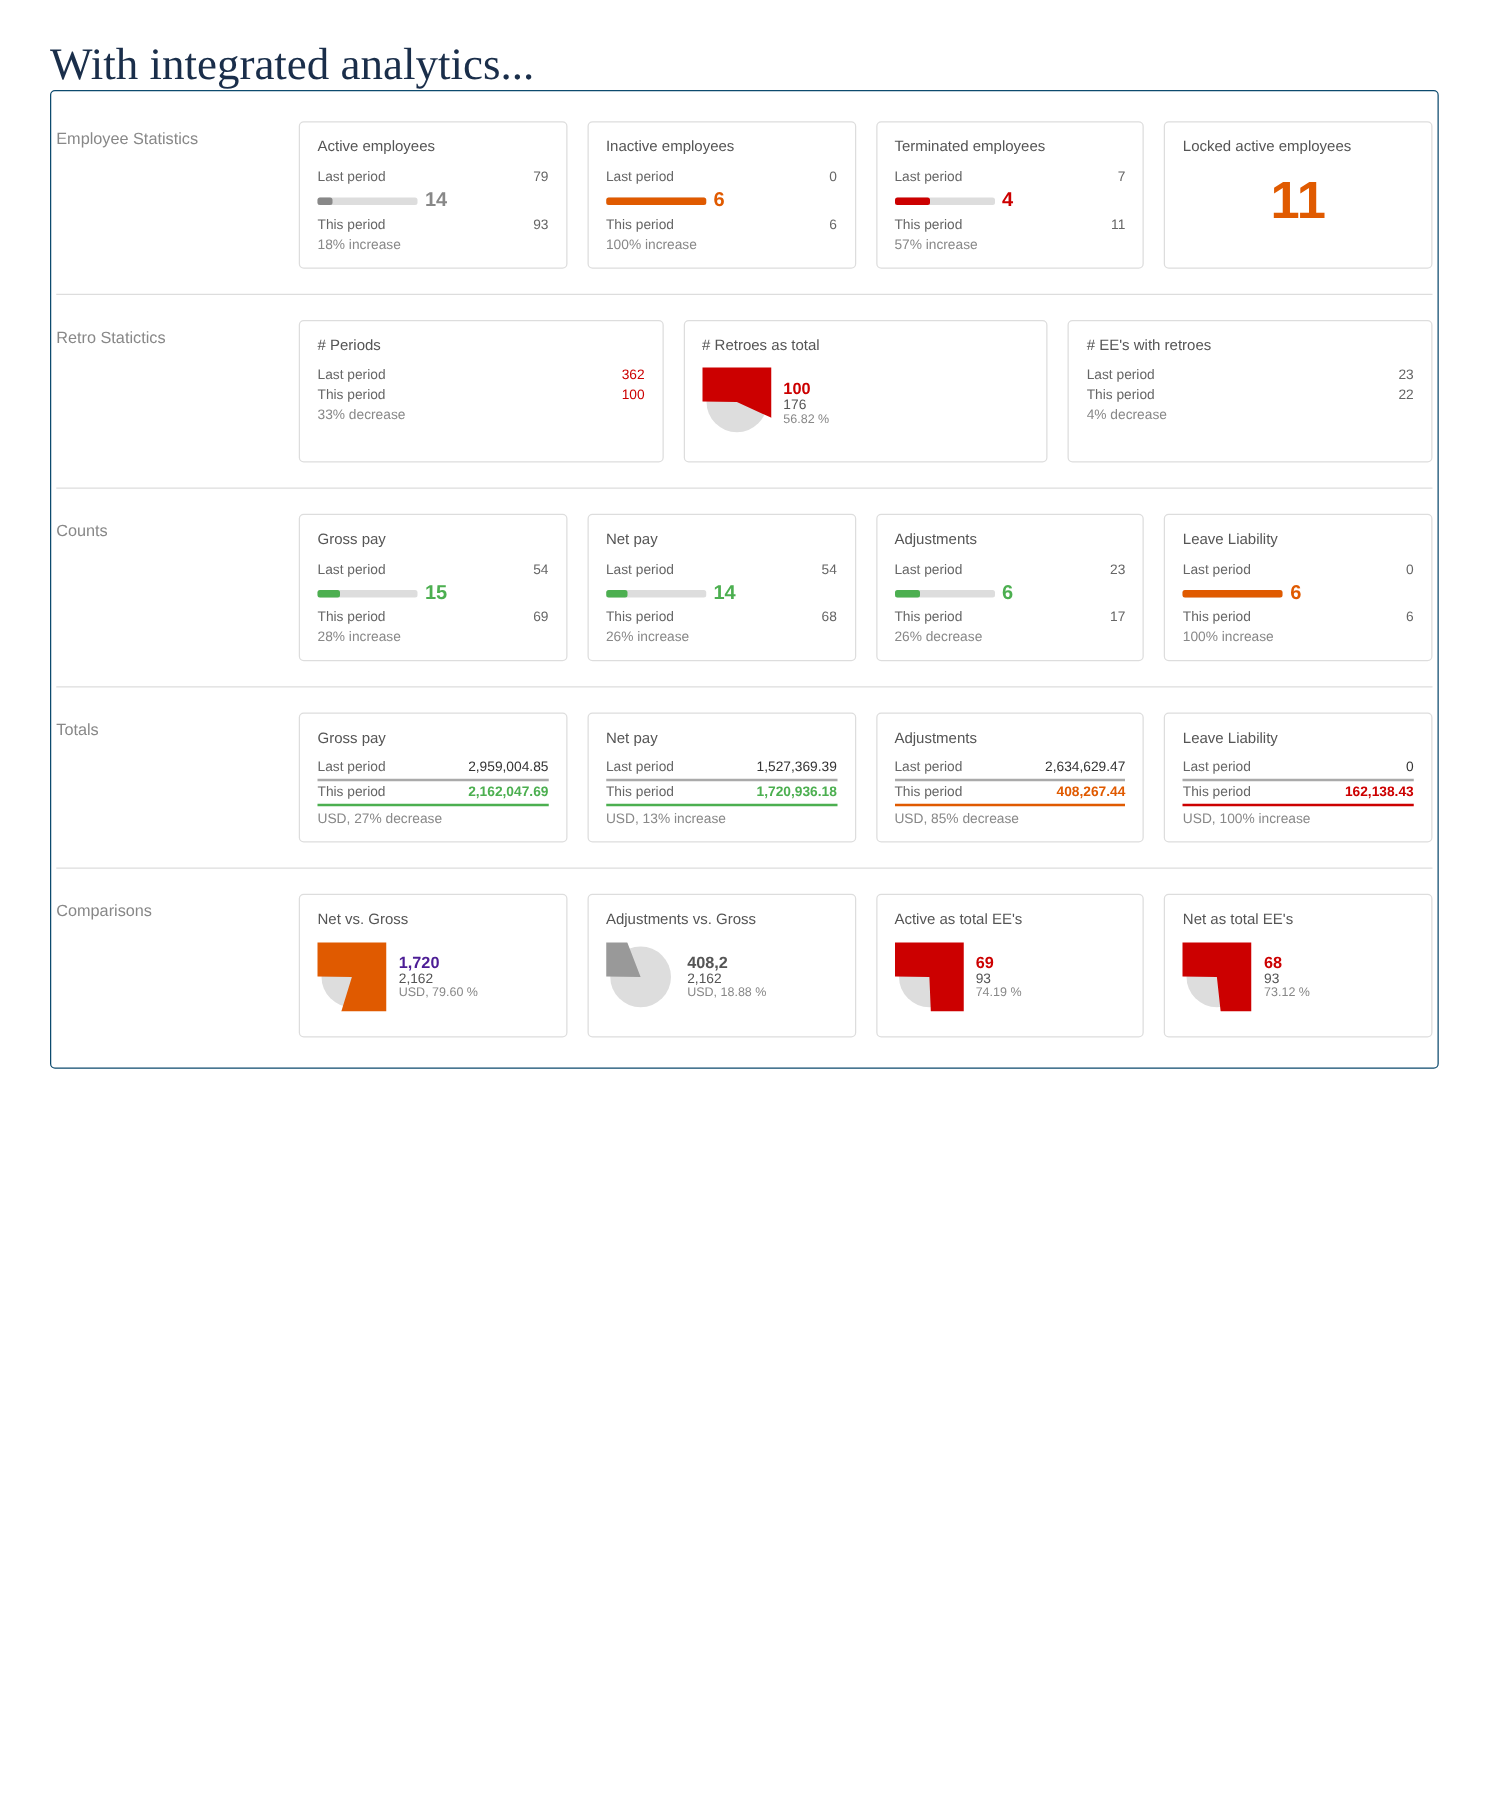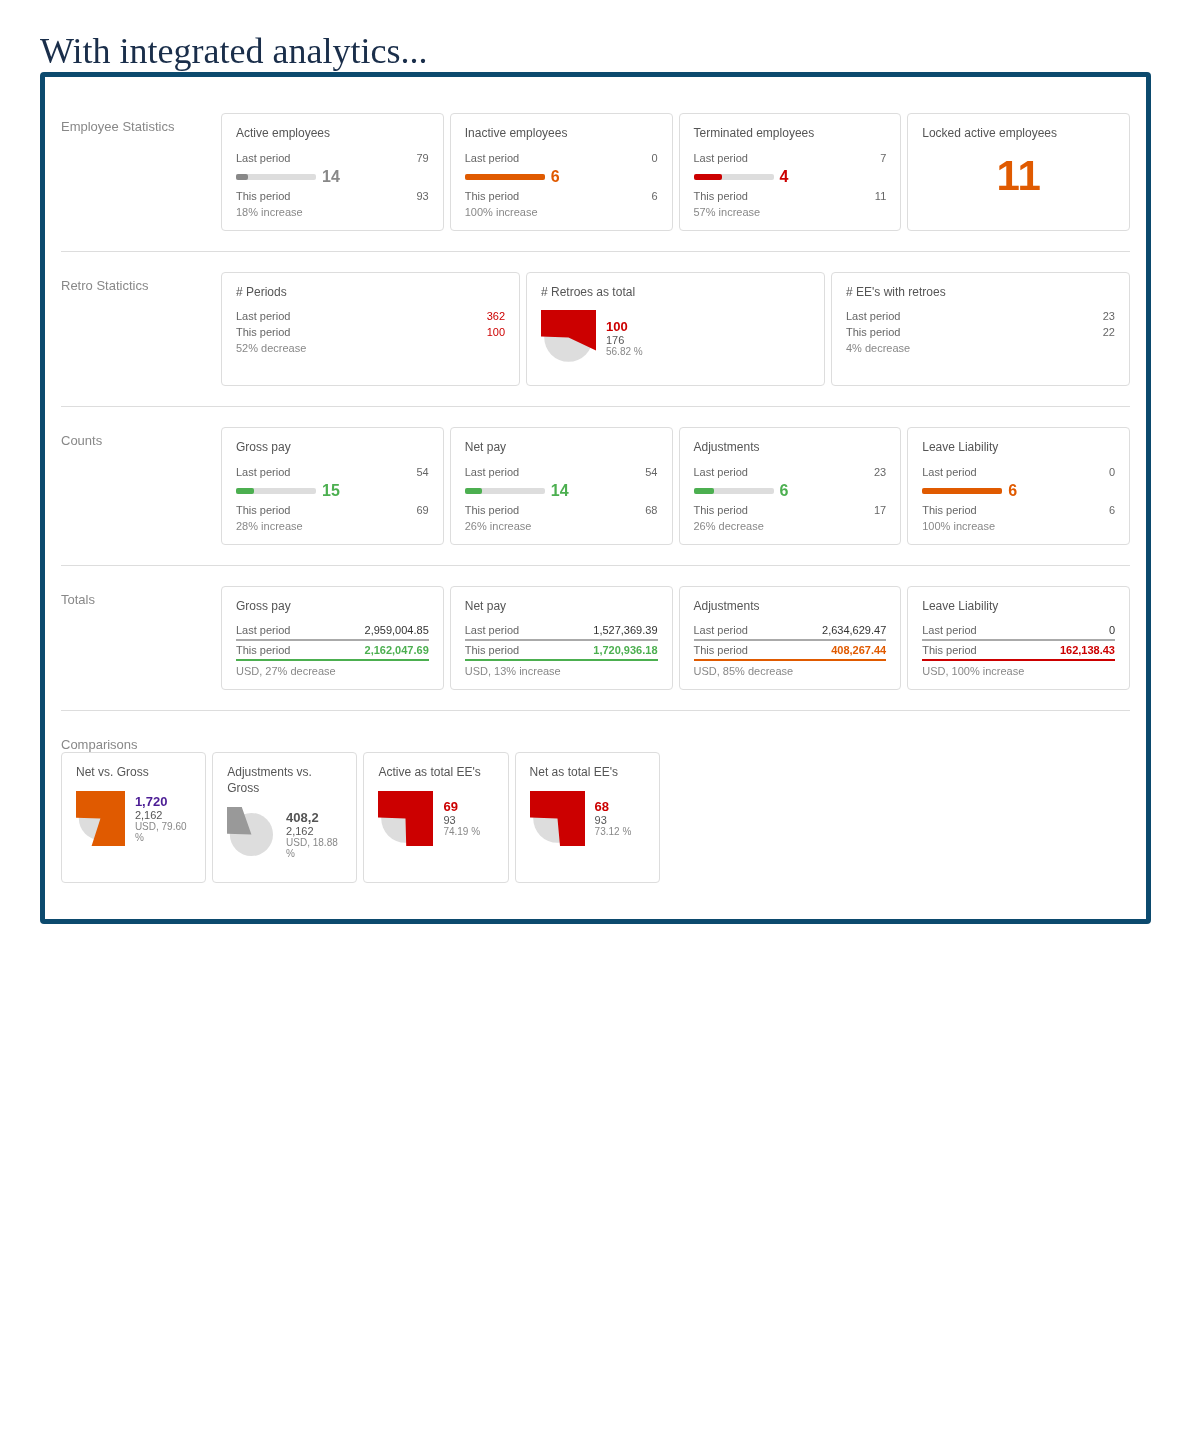--- a/index.html
+++ b/index.html
@@ -9,45 +9,45 @@
       padding: 30px 40px;
       color: #333;
     }
     h1 {
       font-size: 36px;
       font-weight: 300;
       color: #1a2e4a;
       font-family: 'Georgia', serif;
     }
     .dashboard {
-      border: 5px solid #0c4a6e;
+      border: 1px solid #0c4a6e;
       border-radius: 4px;
-      padding: 16px;
+      padding: 4px;
     }
     .section {
       display: flex;
       align-items: flex-start;
       padding: 20px 0;
       border-bottom: 1px solid #ddd;
     }
     .section:last-child {
       border-bottom: none;
-      flex-direction: column;
     }
     .section-label {
       width: 160px;
       min-width: 160px;
       font-size: 13px;
       color: #888;
       padding-top: 6px;
     }
     .cards {
       display: flex;
-      gap: 6px;
+      gap: 16px;
       flex: 1;
+      margin-left: 34px;
     }
     .card {
       border: 1px solid #ddd;
       border-radius: 4px;
       padding: 12px 14px;
       flex: 1;
       min-width: 0;
     }
     .card-title {
       font-size: 12px;
@@ -240,21 +240,21 @@
       <div class="card">
         <div class="card-title"># Periods</div>
         <div class="stat-row" style="margin-top:10px;">
           <span>Last period</span>
           <span style="color:#cc0000;">362</span>
         </div>
         <div class="stat-row">
           <span>This period</span>
           <span style="color:#cc0000;">100</span>
         </div>
-        <div class="pct-change">52% decrease</div>
+        <div class="pct-change">33% decrease</div>
       </div>
 
       <div class="card">
         <div class="card-title"># Retroes as total</div>
         <div class="pie-container">
           <svg class="pie-svg" viewBox="0 0 36 36">
             <circle cx="18" cy="18" r="15.9" fill="#ddd"></circle>
             <circle cx="18" cy="18" r="15.9" fill="none" stroke="#cc0000" stroke-width="31.8" stroke-dasharray="56.82 43.18" stroke-dashoffset="25" transform="rotate(-90 18 18)"></circle>
           </svg>
           <div class="pie-labels">

